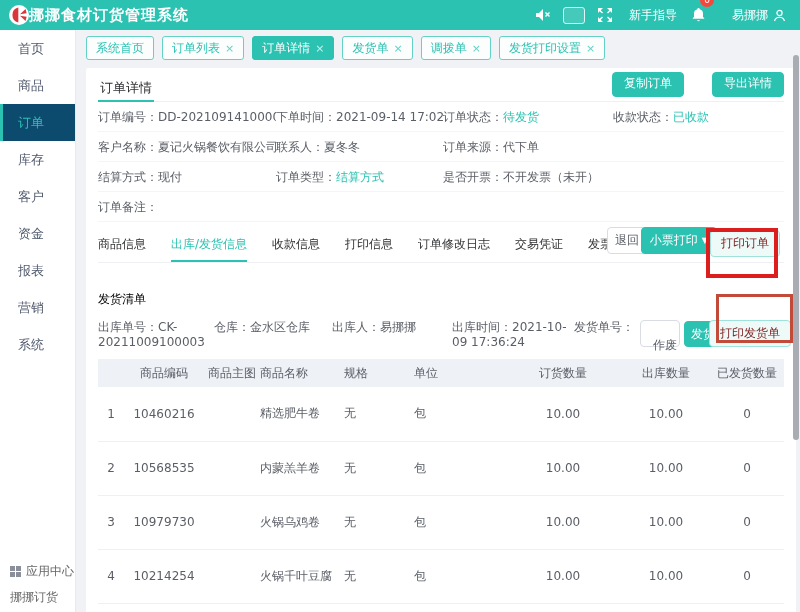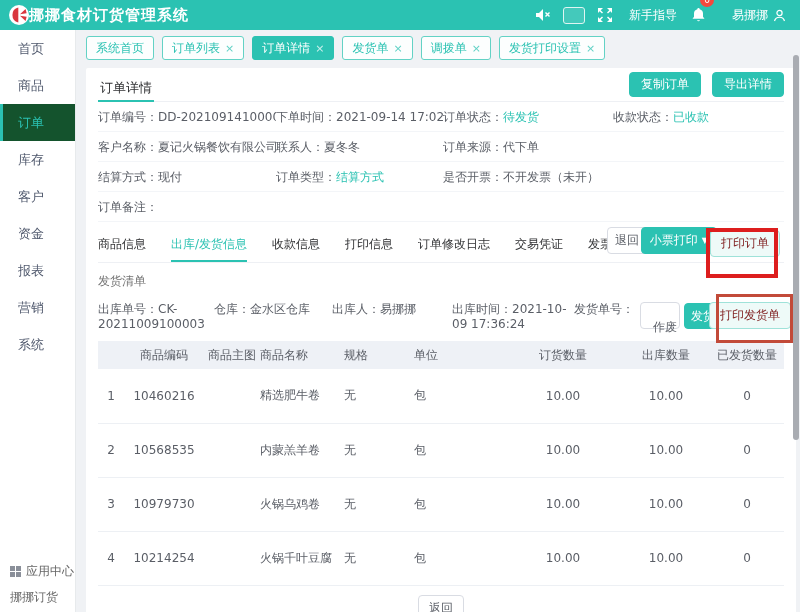--- a/index.html
+++ b/index.html
@@ -15,60 +15,60 @@
   .shot-box { width:22px; height:17px; border:1px solid #dff5f2; border-radius:3px; background:rgba(255,255,255,.12); }
   .guide-label { font-size:12px; margin:0 14px 0 16px; cursor:pointer; }
   .bell-wrap { position:relative; margin-right:26px; }
   .badge { position:absolute; top:-7px; left:9px; min-width:14px; height:14px; border-radius:8px; background:#f5483d; color:#fff; font-size:9px; line-height:14px; text-align:center; padding:0 3px; }
   .user-wrap { display:flex; align-items:center; font-size:12px; margin-right:14px; cursor:pointer; }
   .user-wrap svg { margin-left:5px; }
 
   
   .sidebar { position:absolute; left:0; top:30px; width:76px; bottom:0; background:#fff; border-right:1px solid #e7eaec; z-index:5; }
   .side-item { height:37px; line-height:37px; padding-left:15px; font-size:13px; color:#515a6e; cursor:pointer; border-left:3px solid transparent; }
-  .side-item.active { color:#2bc2b2; background:#14532d; border-left-color:#2bc2b2; }
+  .side-item.active { color:#2bc2b2; background:#0c4a6e; border-left-color:#2bc2b2; }
   .side-bottom { position:absolute; left:0; bottom:0; width:100%; }
   .app-center { display:flex; align-items:center; padding-left:10px; height:30px; font-size:12px; color:#666; cursor:pointer; }
   .grid-ic { width:11px; height:11px; margin-right:5px; display:grid; grid-template-columns:5px 5px; grid-template-rows:5px 5px; gap:1px; }
   .grid-ic i { background:#8a8f99; }
   .noo-label { padding-left:10px; height:26px; line-height:22px; font-size:12px; color:#666; }
 
   
   .main { position:absolute; left:77px; top:30px; right:0; bottom:0; }
   .chips { display:flex; gap:8px; padding:6px 0 0 9px; }
   .chip { height:24px; line-height:22px; padding:0 9px; border:1px solid #63d2c5; border-radius:3px; background:#fcfefe; color:#2bc2b2; font-size:12px; cursor:pointer; white-space:nowrap; }
   .chip .x { margin-left:5px; font-size:11px; opacity:.75; cursor:pointer; }
   .chip.active { background:#2bc2b2; border-color:#2bc2b2; color:#fff; }
 
   .card { position:absolute; left:9px; top:38px; width:710px; height:600px; background:#fff; border-radius:2px; padding:0 12px; }
 
   .card-title-row { position:relative; height:34px; border-bottom:1px solid #eef0f4; }
   .card-title { display:inline-block; height:34px; line-height:40px; font-size:13px; color:#303133; border-bottom:2px solid #2bc2b2; padding:0 2px; }
-  .title-btns { position:absolute; right:0; top:4px; display:flex; gap:11px; }
+  .title-btns { position:absolute; right:0; top:4px; display:flex; gap:28px;font-family:Liberation Mono, monospace; }
   .btn { display:inline-block; border-radius:4px; font-size:12px; text-align:center; cursor:pointer; white-space:nowrap; }
   .btn-teal { background:#2bc2b2; color:#fff; border:1px solid #2bc2b2; height:25px; line-height:23px; padding:0 11px; }
   .btn-plain { background:#fff; color:#5a5e66; border:1px solid #d9dce3; height:27px; line-height:25px; padding:0 11px; }
   .btn-light { background:#eefaf8; color:#7f1d1d; border:1px solid #9fe2d9; height:27px; line-height:25px; padding:0 10px; }
 
   .frow { display:flex; height:30px; line-height:30px; font-size:12px; color:#5a5e66; border-bottom:1px solid #f3f5f8; }
   .frow:last-of-type { border-bottom:1px solid #eef0f4; }
   .fcol { white-space:nowrap; overflow:hidden; }
   .fc1 { width:178px; } .fc2 { width:167px; } .fc3 { width:170px; } .fc4 { flex:1; }
   .flabel { color:#5a5e66; }
   .teal-text { color:#2bc2b2; }
 
   .dtabs { position:relative; margin-top:4px; height:37px; border-bottom:1px solid #eef0f4; display:flex; align-items:stretch; gap:25px; font-size:12px; }
   .dtab { line-height:37px; color:#303133; cursor:pointer; border-bottom:2px solid transparent; white-space:nowrap; }
   .dtab.active { color:#2bc2b2; border-bottom-color:#2bc2b2; }
   .btn-return { position:absolute; right:137px; top:1px; width:40px; padding:0; }
   .btn-ticket { position:absolute; right:67px; top:1px; height:27px; line-height:25px; padding:0 8px; }
   .btn-ticket .caret { font-size:8px; margin-left:4px; vertical-align:1px; }
   .btn-printorder { position:absolute; right:4px; top:4px; }
 
-  .ship-title { margin-top:10px; font-size:12px; color:#737373; }
+  .ship-title { margin-top:28px; font-size:12px; color:#000000; }
   .shiprow { position:relative; display:flex; margin-top:9px; font-size:12px; color:#5a5e66; min-height:42px; }
   .scol { line-height:15px; padding-top:3px; }
   .sc1 { width:116px; } .sc2 { width:118px; } .sc3 { width:120px; } .sc4 { width:122px; } .sc5 { flex:1; }
   .btn-void { position:absolute; right:104px; top:3px; width:40px; padding:12px; }
   .btn-ship { position:absolute; right:62px; top:4px; width:38px; padding:0; height:26px; line-height:24px; }
   .btn-printship { position:absolute; right:-7px; top:3px; }
 
   table.goods { width:686px; border-collapse:collapse; table-layout:fixed; }
   .goods th { background:#eef1f6; height:28px; font-size:12px; font-weight:normal; color:#5a5e66; }
   .goods td { height:54px; font-size:12px; color:#5a5e66; border-bottom:1px solid #edf0f4; text-align:center; }

